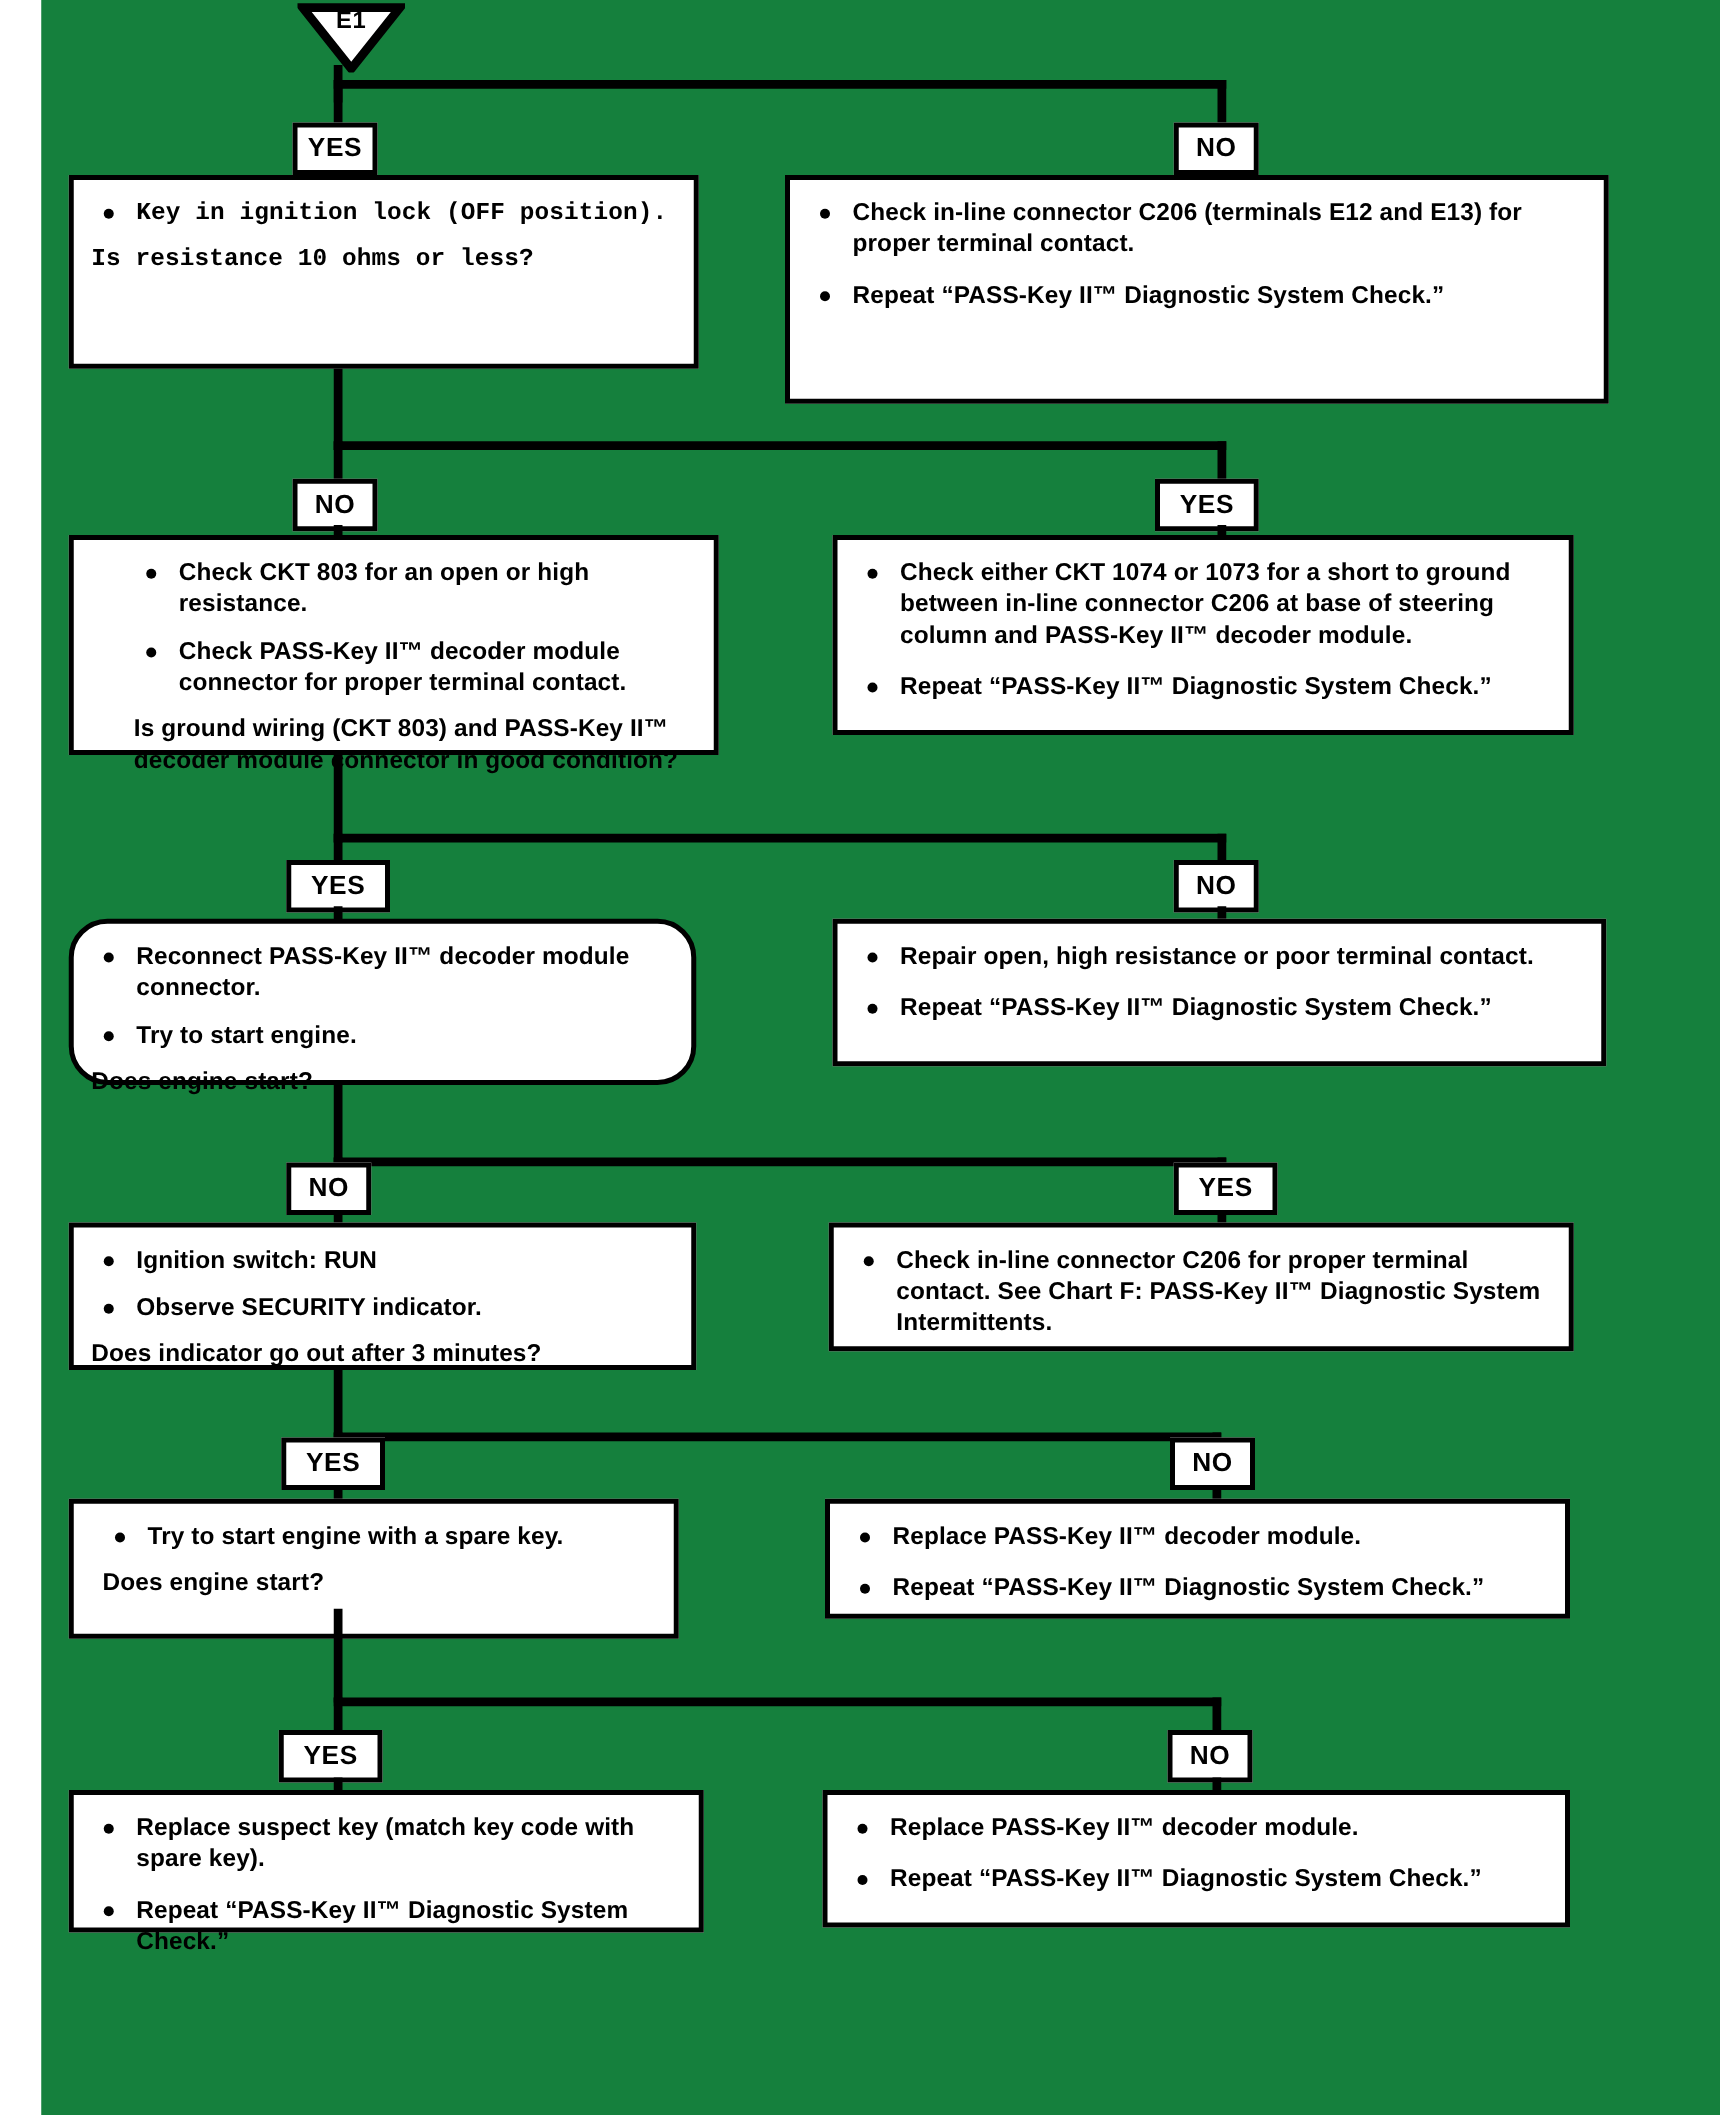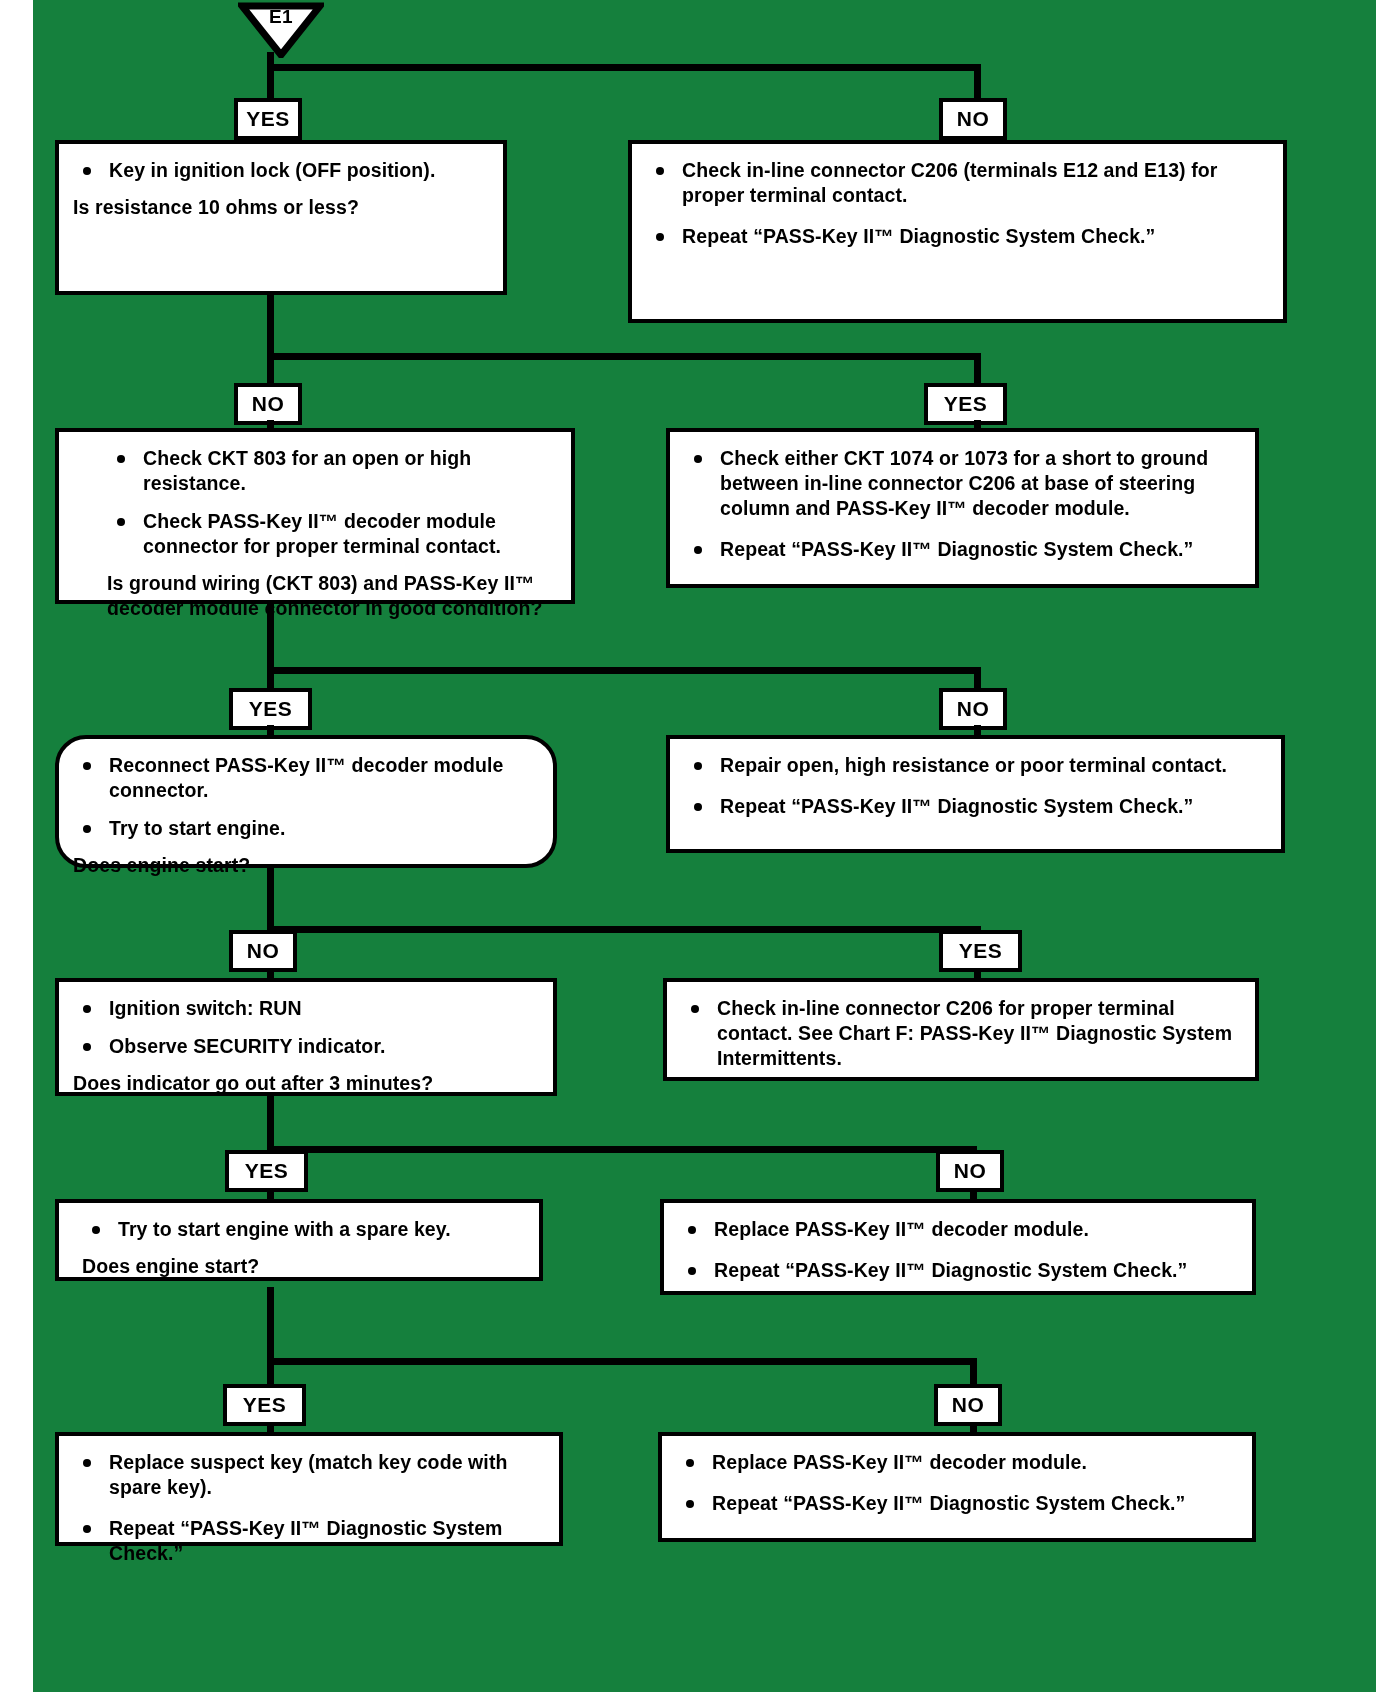--- a/index.html
+++ b/index.html
@@ -126,21 +126,21 @@
   <div class="hline" style="left:234px; top:64px;  width:714px;"></div>
   <div class="vline" style="left:941px; top:64px;  height:36px;"></div>
   <div class="vline" style="left:234px; top:64px;  height:36px;"></div>
 
   <div class="tag" style="left:201px; top:98px; width:68px;">YES</div>
   <div class="tag" style="left:906px; top:98px; width:68px;">NO</div>
 
   <div class="vline" style="left:234px; top:136px; height:18px;"></div>
   <div class="vline" style="left:941px; top:136px; height:18px;"></div>
 
-  <div class="cbox" style="left:22px; top:140px; width:452px; height:155px;">
+  <div class="cbox" style="left:22px; top:140px; width:504px; height:155px;font-family:Liberation Mono, monospace;">
     <ul>
       <li><span class="bullet"></span><span>Key in ignition lock (OFF position).</span></li>
     </ul>
     <div class="question">Is resistance 10 ohms or less?</div>
   </div>
 
   <div class="cbox wide" style="left:595px; top:140px; width:659px; height:183px;">
     <ul>
       <li><span class="bullet"></span><span>Check in-line connector C206 (terminals E12 and E13) for proper terminal contact.</span></li>
       <li><span class="bullet"></span><span>Repeat “PASS-Key II™ Diagnostic System Check.”</span></li>
@@ -228,21 +228,21 @@
   <div class="hline" style="left:234px; top:1146px; width:710px;"></div>
   <div class="vline" style="left:937px; top:1146px; height:29px;"></div>
   <div class="vline" style="left:234px; top:1146px; height:29px;"></div>
 
   <div class="tag" style="left:192px; top:1150px; width:83px;">YES</div>
   <div class="tag" style="left:903px; top:1150px; width:68px;">NO</div>
 
   <div class="vline" style="left:234px; top:1188px; height:17px;"></div>
   <div class="vline" style="left:937px; top:1188px; height:17px;"></div>
 
-  <div class="cbox" style="left:22px; top:1199px; width:488px; height:82px;padding-left:23px;">
+  <div class="cbox" style="left:22px; top:1199px; width:488px; height:112px;padding-left:23px;">
     <ul>
       <li><span class="bullet"></span><span>Try to start engine with a spare key.</span></li>
     </ul>
     <div class="question">Does engine start?</div>
   </div>
 
   <div class="cbox wide" style="left:627px; top:1199px; width:596px; height:96px;">
     <ul>
       <li><span class="bullet"></span><span>Replace  PASS-Key II™ decoder module.</span></li>
       <li><span class="bullet"></span><span>Repeat “PASS-Key II™ Diagnostic System Check.”</span></li>

